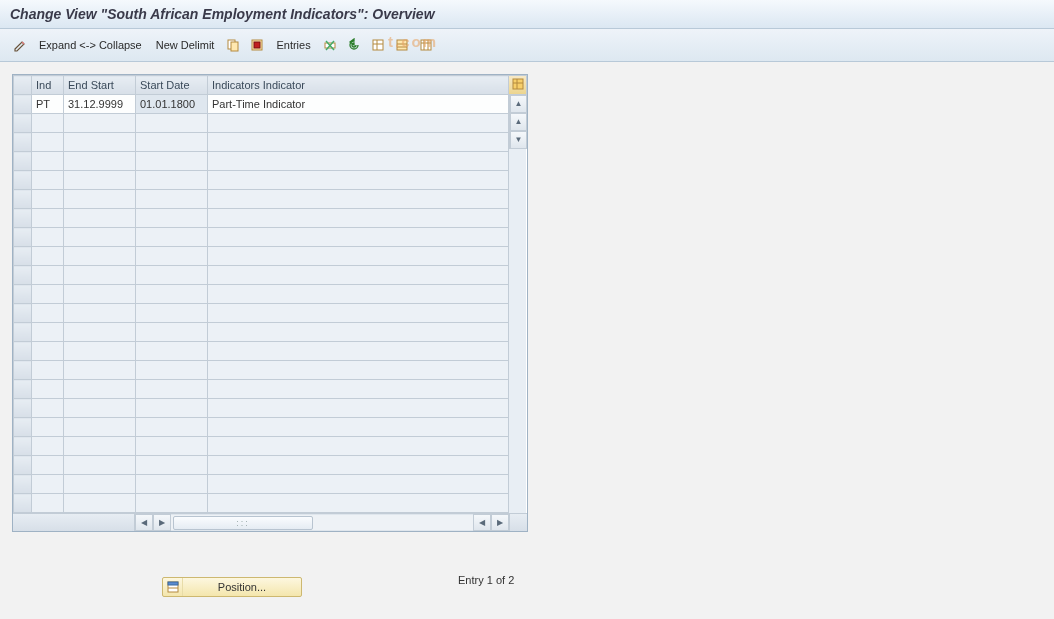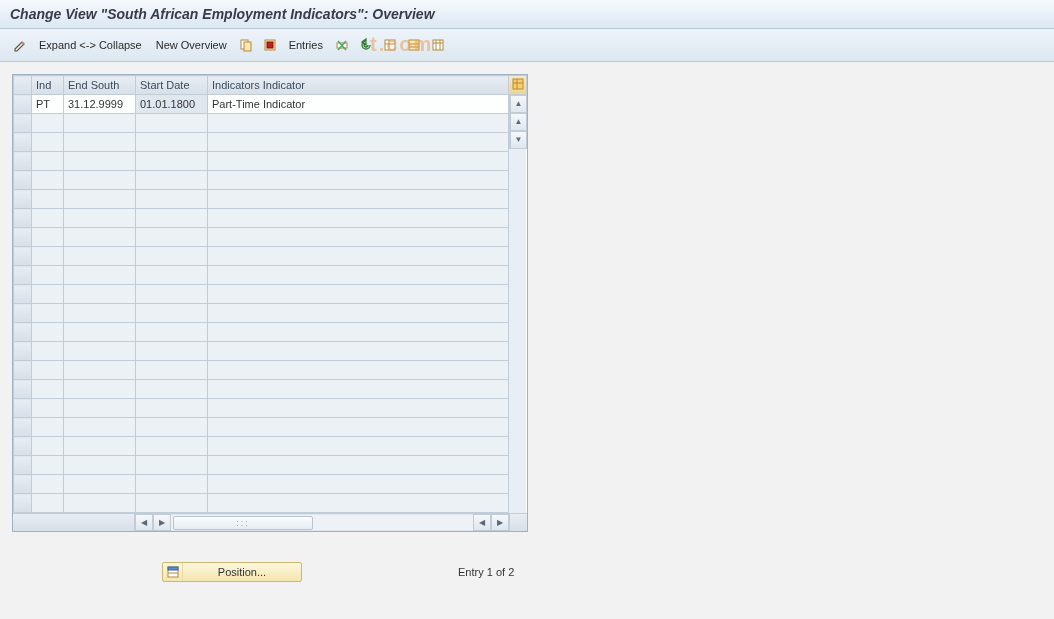--- a/index.html
+++ b/index.html
@@ -42,23 +42,23 @@
     cursor: pointer;
     color: #2a2a2a;
   }
   .toolbar .tb-text {
     padding: 0 6px;
     color: #2a2a2a;
   }
   .toolbar svg { display:block; }
   .watermark {
     position: absolute;
-    left: 370px;
+    left: 388px;
     top: 4px;
-    font-size: 20px;
+    font-size: 15px;
     font-weight: bold;
     letter-spacing: 2px;
     color: #e7a86b;
     opacity: 0.6;
     pointer-events: none;
     white-space: nowrap;
   }
 
   .work-area {
     padding: 12px;
@@ -162,20 +162,21 @@
   }
   .position-btn {
     display:inline-flex; align-items:center;
     background: linear-gradient(#fdf7df,#f4e6ad);
     border: 1px solid #cdb870;
     border-radius: 2px;
     height: 20px;
     padding: 0;
     cursor:pointer;
     min-width: 140px;
+    margin-top: 15px;
   }
   .position-btn .icon-slot {
     width: 20px; height: 100%;
     display:flex; align-items:center; justify-content:center;
     border-right: 1px solid #e8dca8;
   }
   .position-btn .label-slot {
     flex:1; text-align:center; padding: 0 20px; color:#333;
   }
   .entry-info { color:#333;margin-left:36px; }
@@ -190,21 +191,21 @@
 <div class="toolbar">
   <span class="tb-btn">
     <span>
       <svg width="14" height="14">
           <path d="M2 11 L9 4 L11 6 L4 13 L2 13 Z" fill="none" stroke="#68533a" stroke-width="1.2"></path>
           <path d="M9 4 L11 6" stroke="#d77" stroke-width="1.2"></path>
         </svg>
     </span>
   </span>
   <span class="tb-btn tb-text">Expand &lt;-&gt; Collapse</span>
-  <span class="tb-btn tb-text">New Overview</span>
+  <span class="tb-btn tb-text">New Delimit</span>
 
   <span class="tb-btn">
     <span>
       <svg width="14" height="14">
           <rect x="2" y="2" width="7" height="9" fill="#fff" stroke="#b48a3f"></rect>
           <rect x="5" y="4" width="7" height="9" fill="#ffe8b0" stroke="#b48a3f"></rect>
         </svg>
     </span>
   </span>
   <span class="tb-btn">
@@ -274,21 +275,21 @@
             <col class="sel">
               <col class="ind">
               <col class="end">
               <col class="start">
               <col class="desc">
           </colgroup>
           <thead>
             <tr>
               <th></th>
               <th>Ind</th>
-              <th>End South</th>
+              <th>End Start</th>
               <th>Start Date</th>
               <th>Indicators Indicator</th>
             </tr>
           </thead>
           <tbody id="grid-tbody">
               <tr>
                 <td class="sel-cell"></td>
                 <td class="data-cell">PT</td>
                 <td class="data-cell">31.12.9999</td>
                 <td class="ro-cell">01.01.1800</td>

